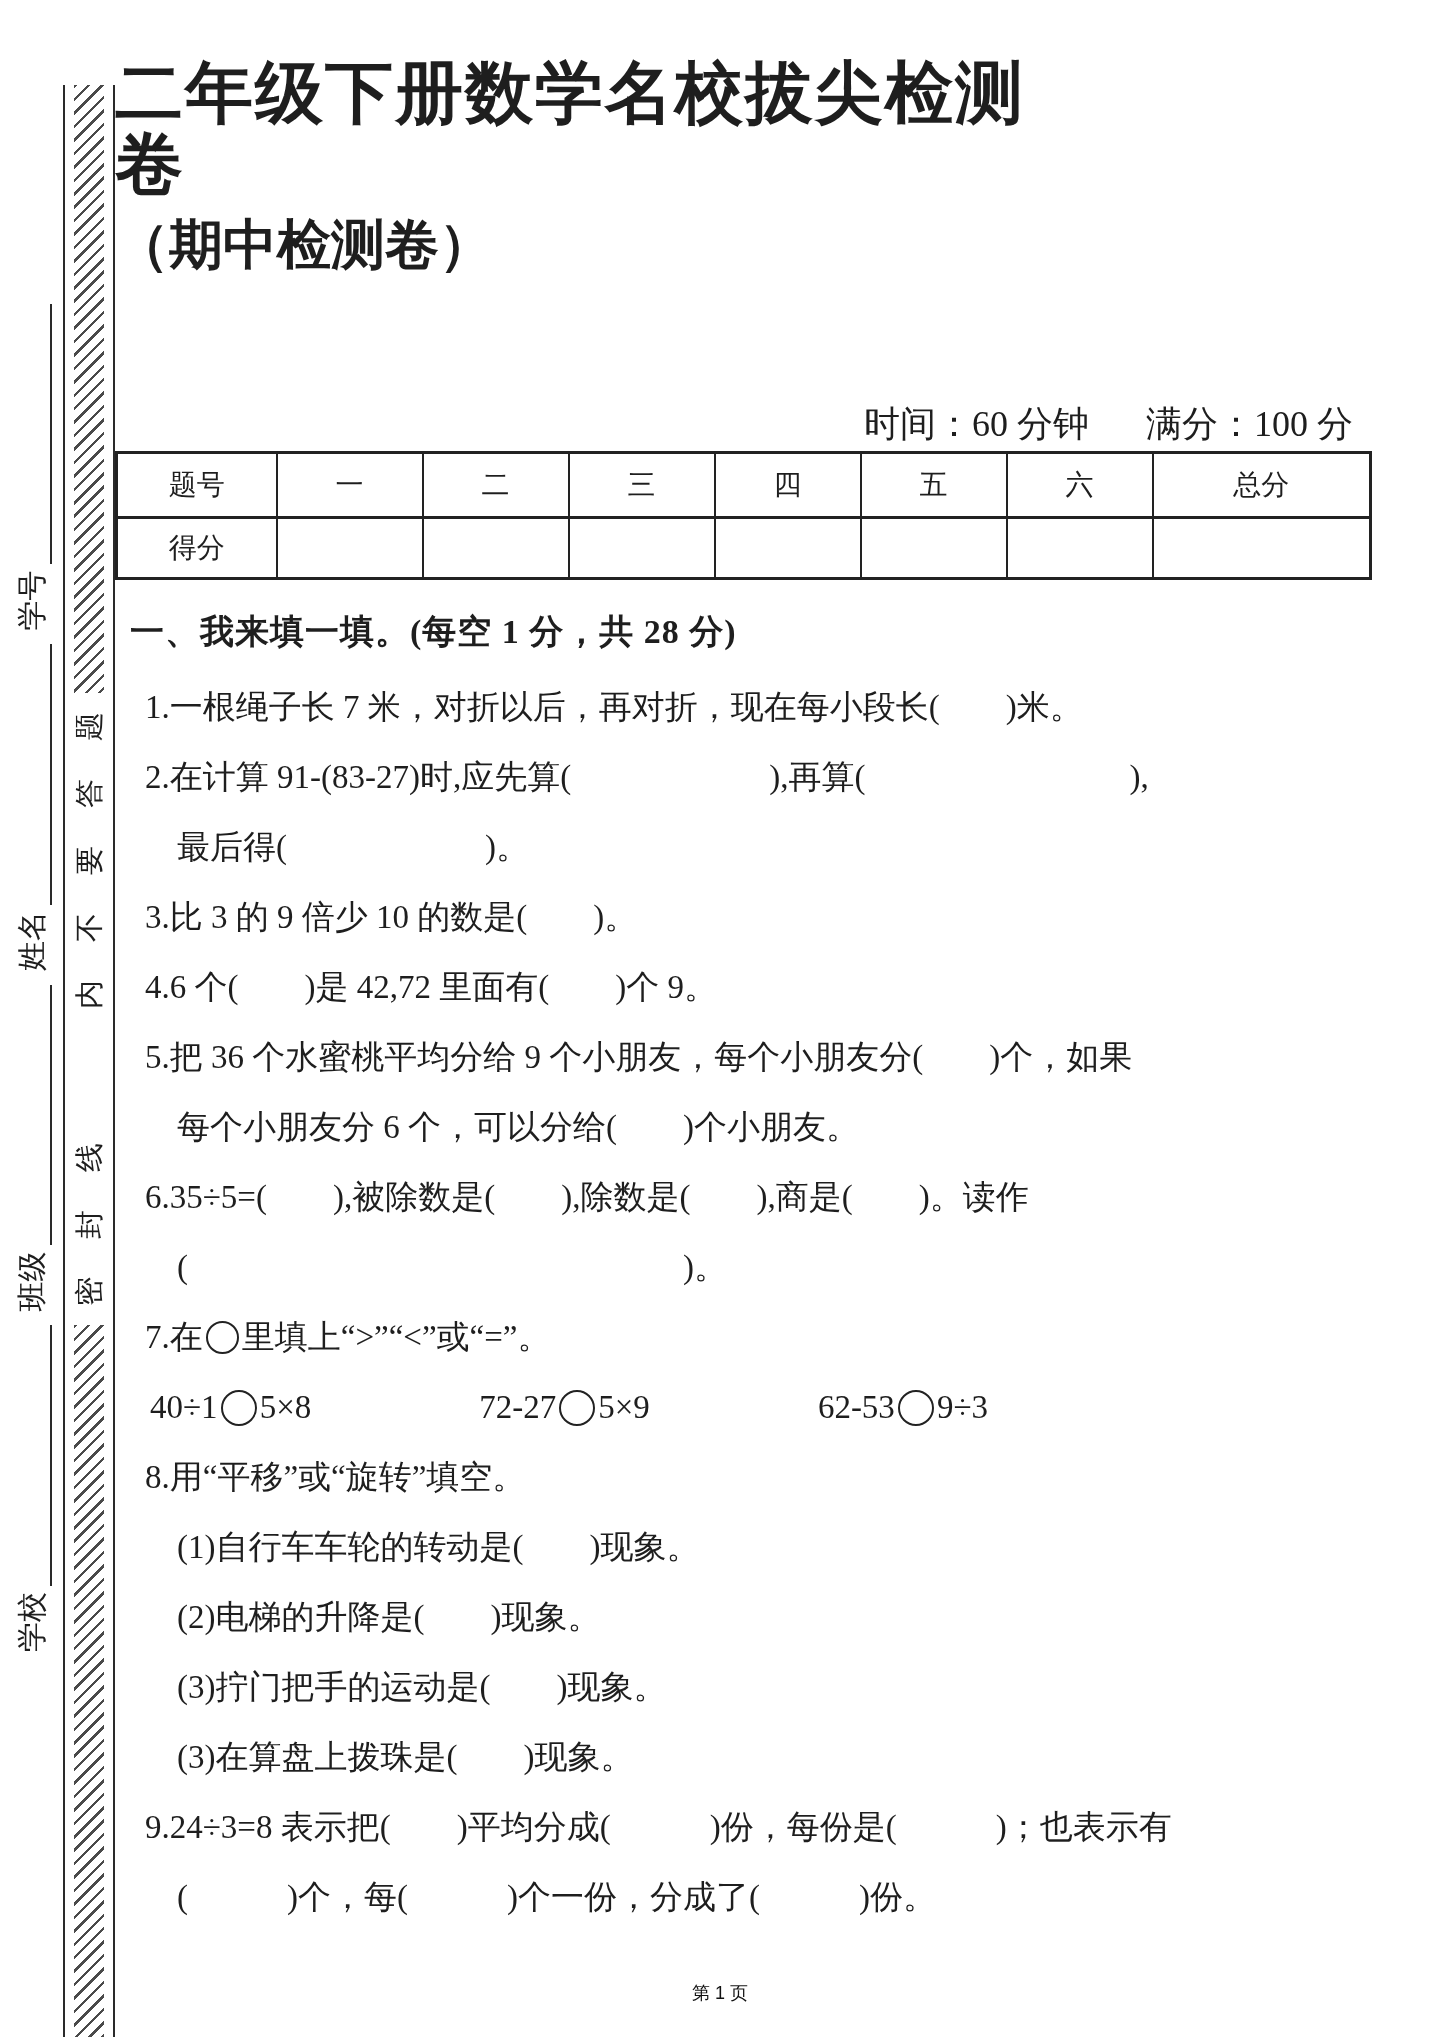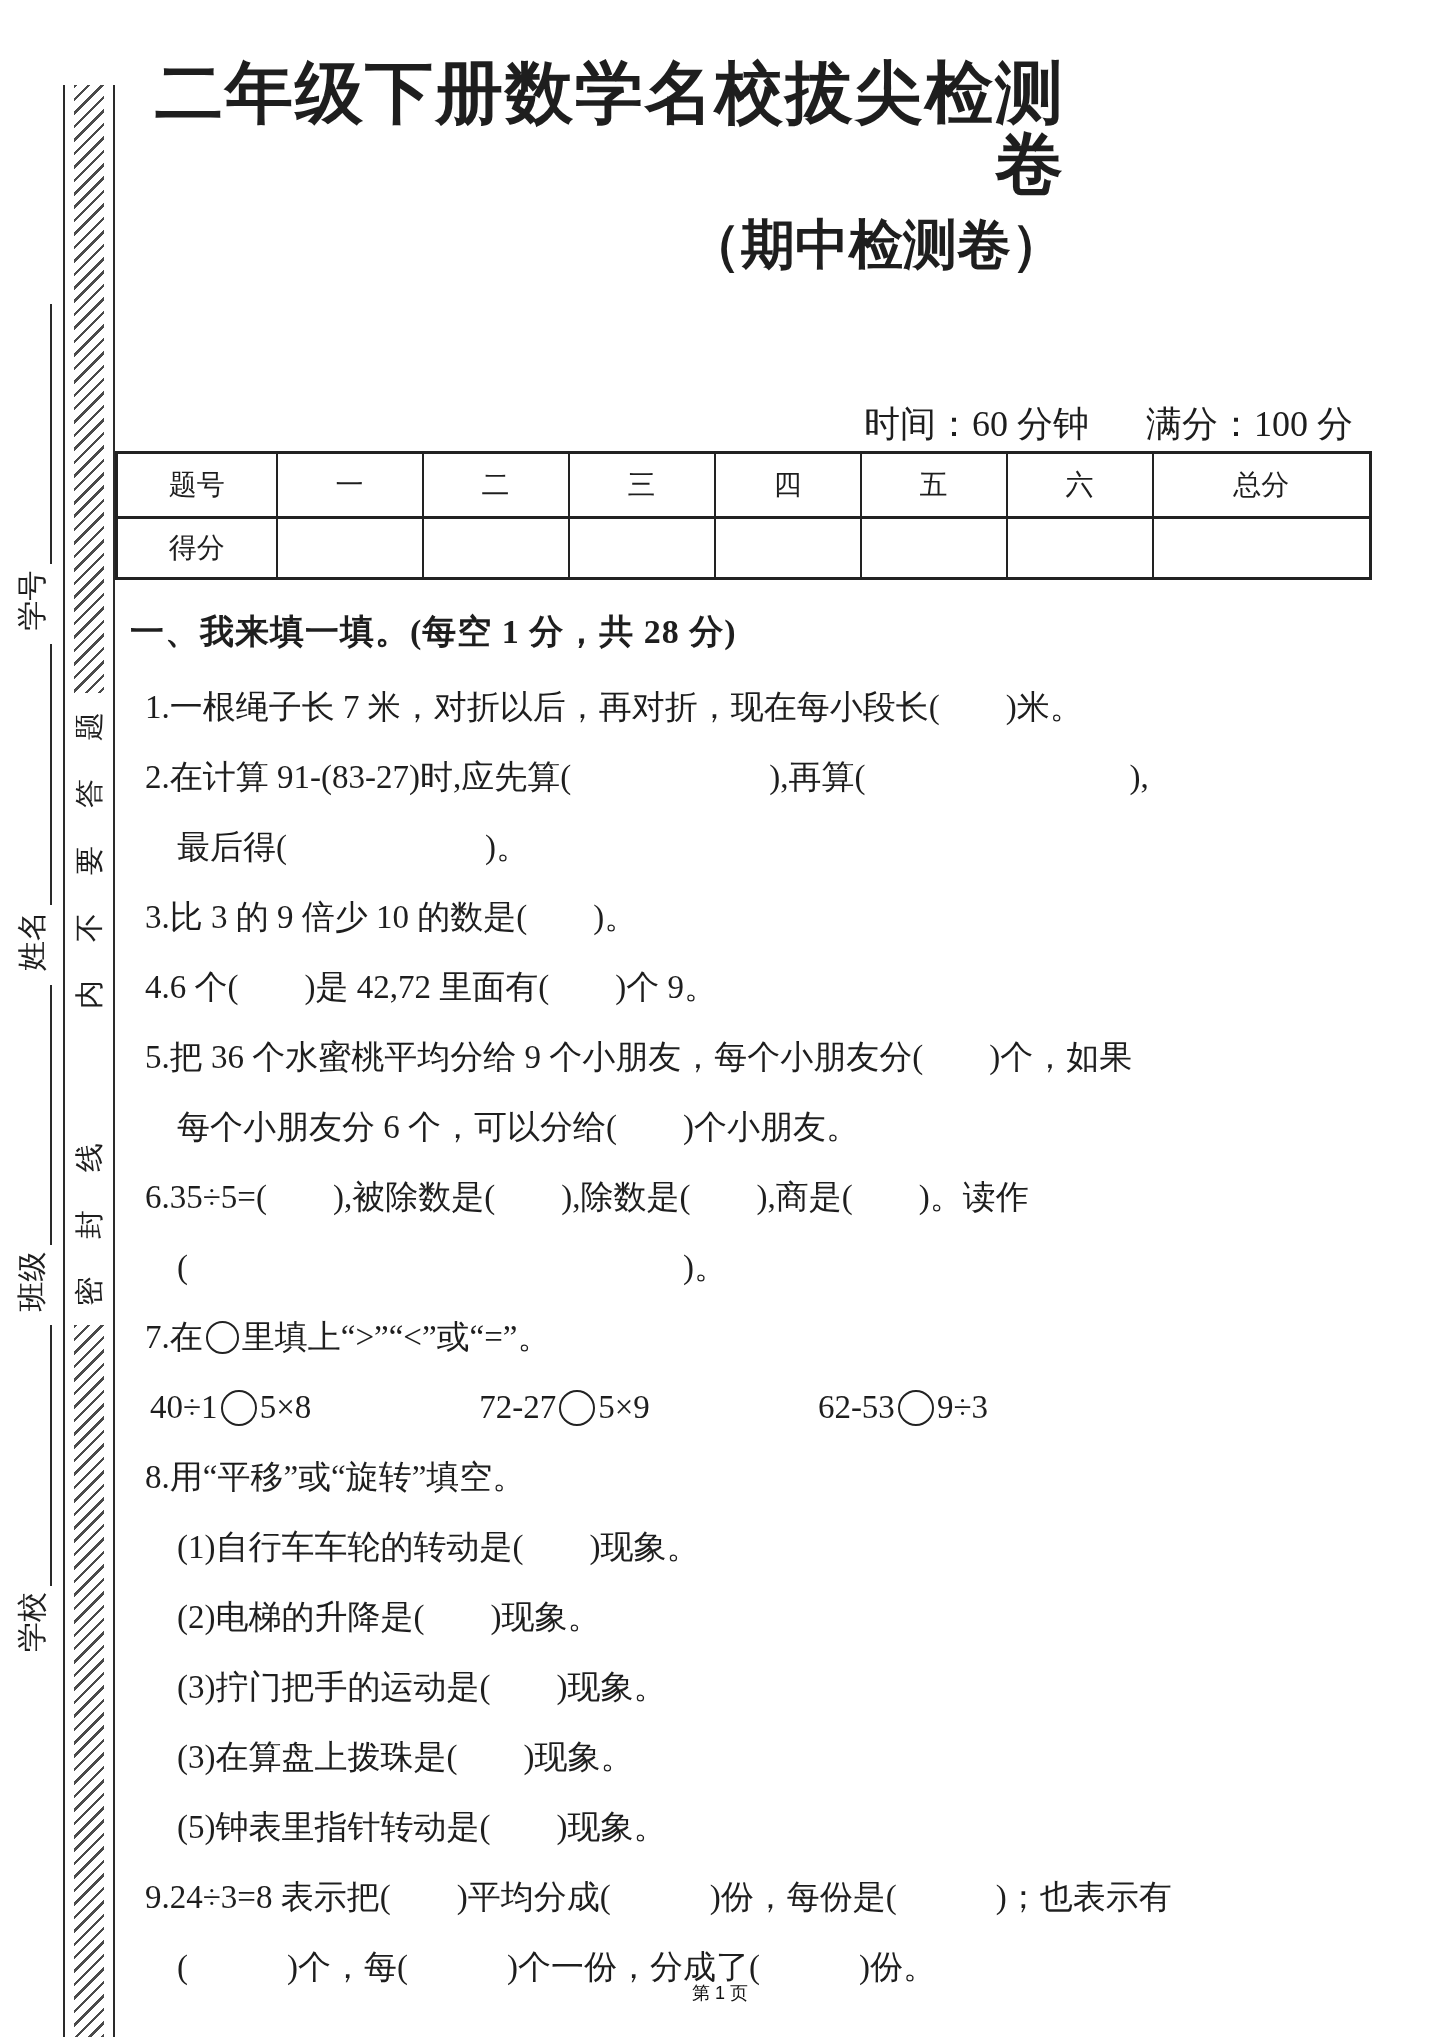--- a/index.html
+++ b/index.html
@@ -39,21 +39,21 @@
   .hatch.bottom{flex:1;}
   .seal-char{
     display:block;font-size:29px;line-height:1;
     transform:rotate(-90deg);
     margin:19px 0;
   }
   .seal-char.gap-before{margin-top:115px;}
 
   
   .main{position:absolute;left:115px;top:0;width:1250px;}
-  .title-wrap{width:950px;text-align:right;}
+  .title-wrap{width:950px;text-align:left;}
   .title{margin:58px 0 0 0;font-size:68px;font-weight:900;line-height:1.05;letter-spacing:2px;}
   .subtitle{margin:16px 0 0 0;font-size:54px;font-weight:900;line-height:1.05;}
   .info{margin-top:132px;text-align:right;font-size:36px;line-height:38px;padding-right:12px;margin-left:31px;}
   .info .full{margin-left:48px;}
 
   table.score-table{
     margin-top:8px;width:1250px;
     border-collapse:collapse;table-layout:fixed;
     border:3px solid #222;
   }
@@ -207,21 +207,20 @@
           <span class="circ"></span>
           <span>9÷3</span>
         </span>
       </div>
 
       <div class="qline q">8.用“平移”或“旋转”填空。</div>
       <div class="qline cont">(1)自行车车轮的转动是(　　)现象。</div>
       <div class="qline cont">(2)电梯的升降是(　　)现象。</div>
       <div class="qline cont">(3)拧门把手的运动是(　　)现象。</div>
       <div class="qline cont">(3)在算盘上拨珠是(　　)现象。</div>
-      <div class="qline cont">(5)钟表里指针转动是(　　)现象。</div>
 
       <div class="qline q">9.24÷3=8 表示把(　　)平均分成(　　　)份，每份是(　　　)；也表示有</div>
       <div class="qline cont">(　　　)个，每(　　　)个一份，分成了(　　　)份。</div>
     </div>
 
   </div>
 
   <div class="footer">第 1 页</div>
 
 </div>

